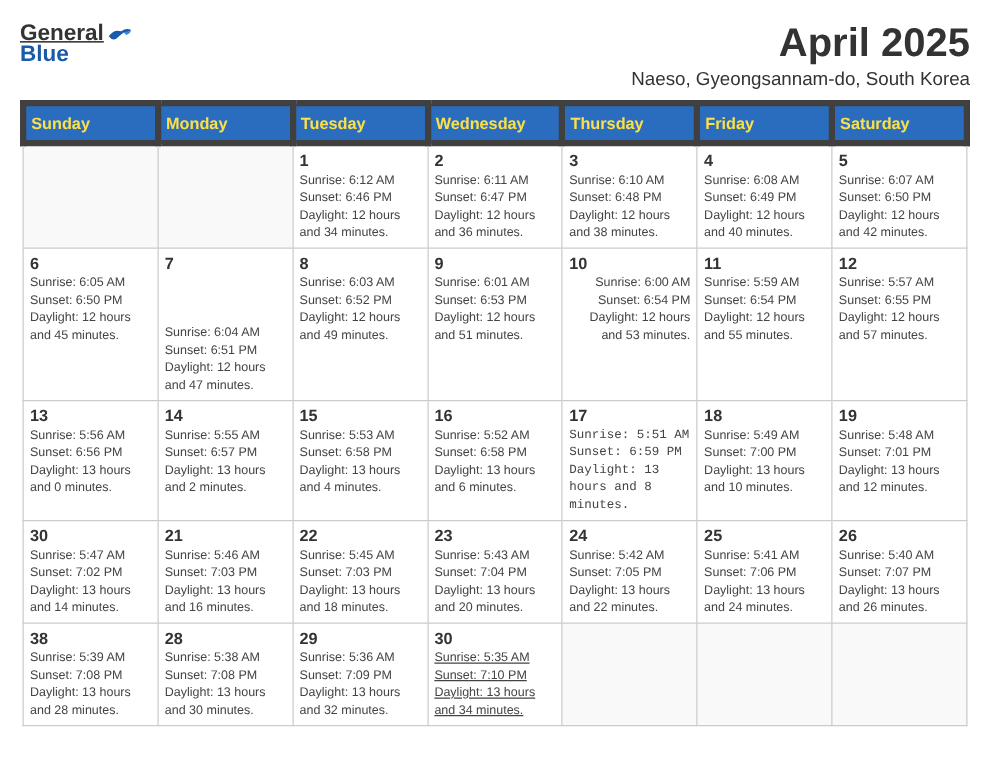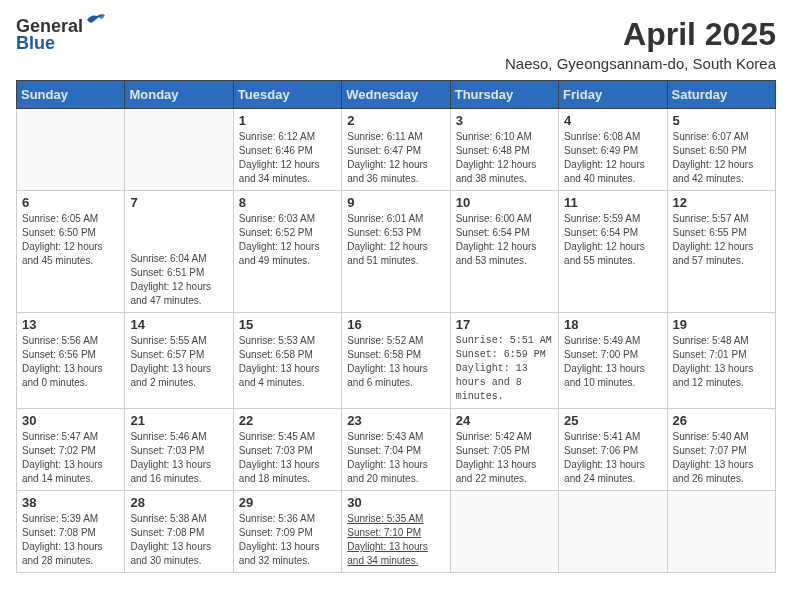--- a/index.html
+++ b/index.html
@@ -34,26 +34,26 @@
       color: #333;
       margin-top: 2px;
     }
     .calendar {
       width: 100%;
       border-collapse: collapse;
       border: 1px solid #ccc;
     }
     .calendar th {
       background-color: #2a6dbf;
-      color: #e5e5e5;
+      color: #fde047;
       font-size: 13px;
       font-weight: bold;
       padding: 6px 4px;
       text-align: left;
-      border: 1px solid #404040;
+      border: 5px solid #404040;
     }
     .calendar td {
       border: 1px solid #ccc;
       vertical-align: top;
       padding: 4px 5px;
       font-size: 10.5px;
       color: #333;
       width: 108px;
       min-height: 80px;
       background: #fff;
@@ -72,21 +72,21 @@
       font-size: 10px;
       color: #444;
       line-height: 1.4;
     }
   </style>
 </head>
 <body>
 
 <div class="header-area">
   <div class="logo">
-    <div style="display:flex;align-items:flex-start;">
+    <div style="display:flex;align-items:flex-end;text-decoration:underline;">
       <span style="font-size:18px;font-weight:bold;color:#333;">General</span>
       <svg width="22" height="16" viewBox="0 0 22 16" style="margin-left:2px;margin-top:-4px;">
         <path d="M2,8 Q6,2 12,4 Q16,1 20,3 Q16,6 14,5 Q10,8 8,10 Q5,12 2,8Z" fill="#1a5aab"></path>
         <path d="M14,5 Q18,4 20,3 Q19,6 16,7Z" fill="#3a8ad4"></path>
       </svg>
     </div>
     <span style="font-size:18px;font-weight:bold;color:#1a5aab;margin-top:-4px;">Blue</span>
   </div>
   <div class="title-area">
     <div class="main-title">April 2025</div>
@@ -161,21 +161,21 @@
 Daylight: 12 hours and 49 minutes.</div>
         </td>
         <td>
           <span class="day-number">9</span>
           <div class="day-info" style="white-space: pre-line;">Sunrise: 6:01 AM
 Sunset: 6:53 PM
 Daylight: 12 hours and 51 minutes.</div>
         </td>
         <td>
           <span class="day-number">10</span>
-          <div class="day-info" style="white-space: pre-line;">Sunrise: 6:00 AM
+          <div class="day-info" style="white-space: pre-line; text-align: right;">Sunrise: 6:00 AM
 Sunset: 6:54 PM
 Daylight: 12 hours and 53 minutes.</div>
         </td>
         <td>
           <span class="day-number">11</span>
           <div class="day-info" style="white-space: pre-line;">Sunrise: 5:59 AM
 Sunset: 6:54 PM
 Daylight: 12 hours and 55 minutes.</div>
         </td>
         <td>

